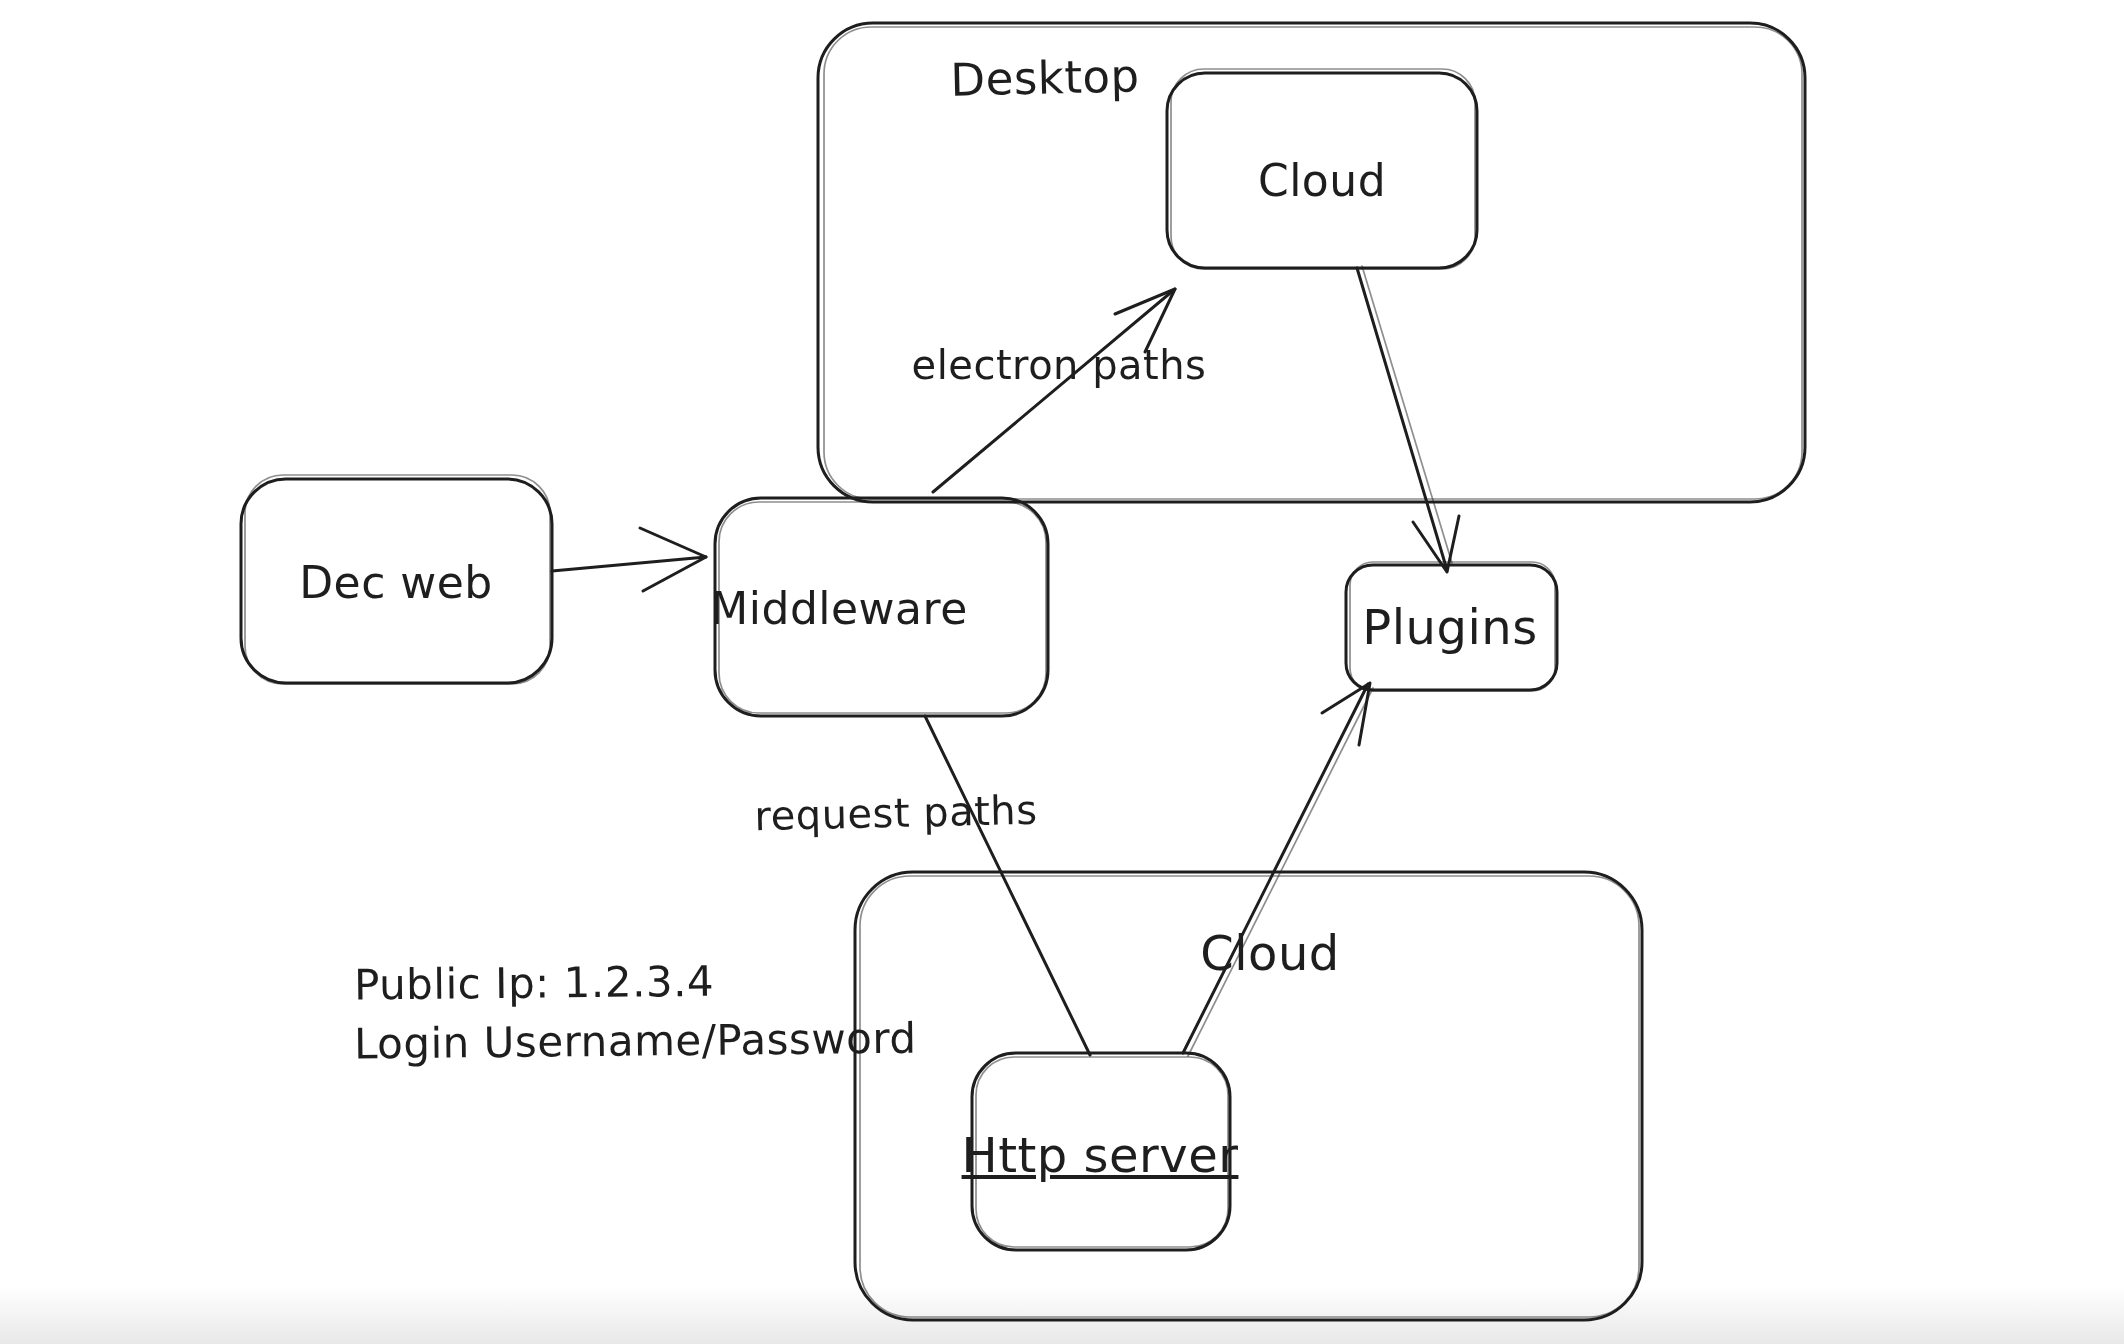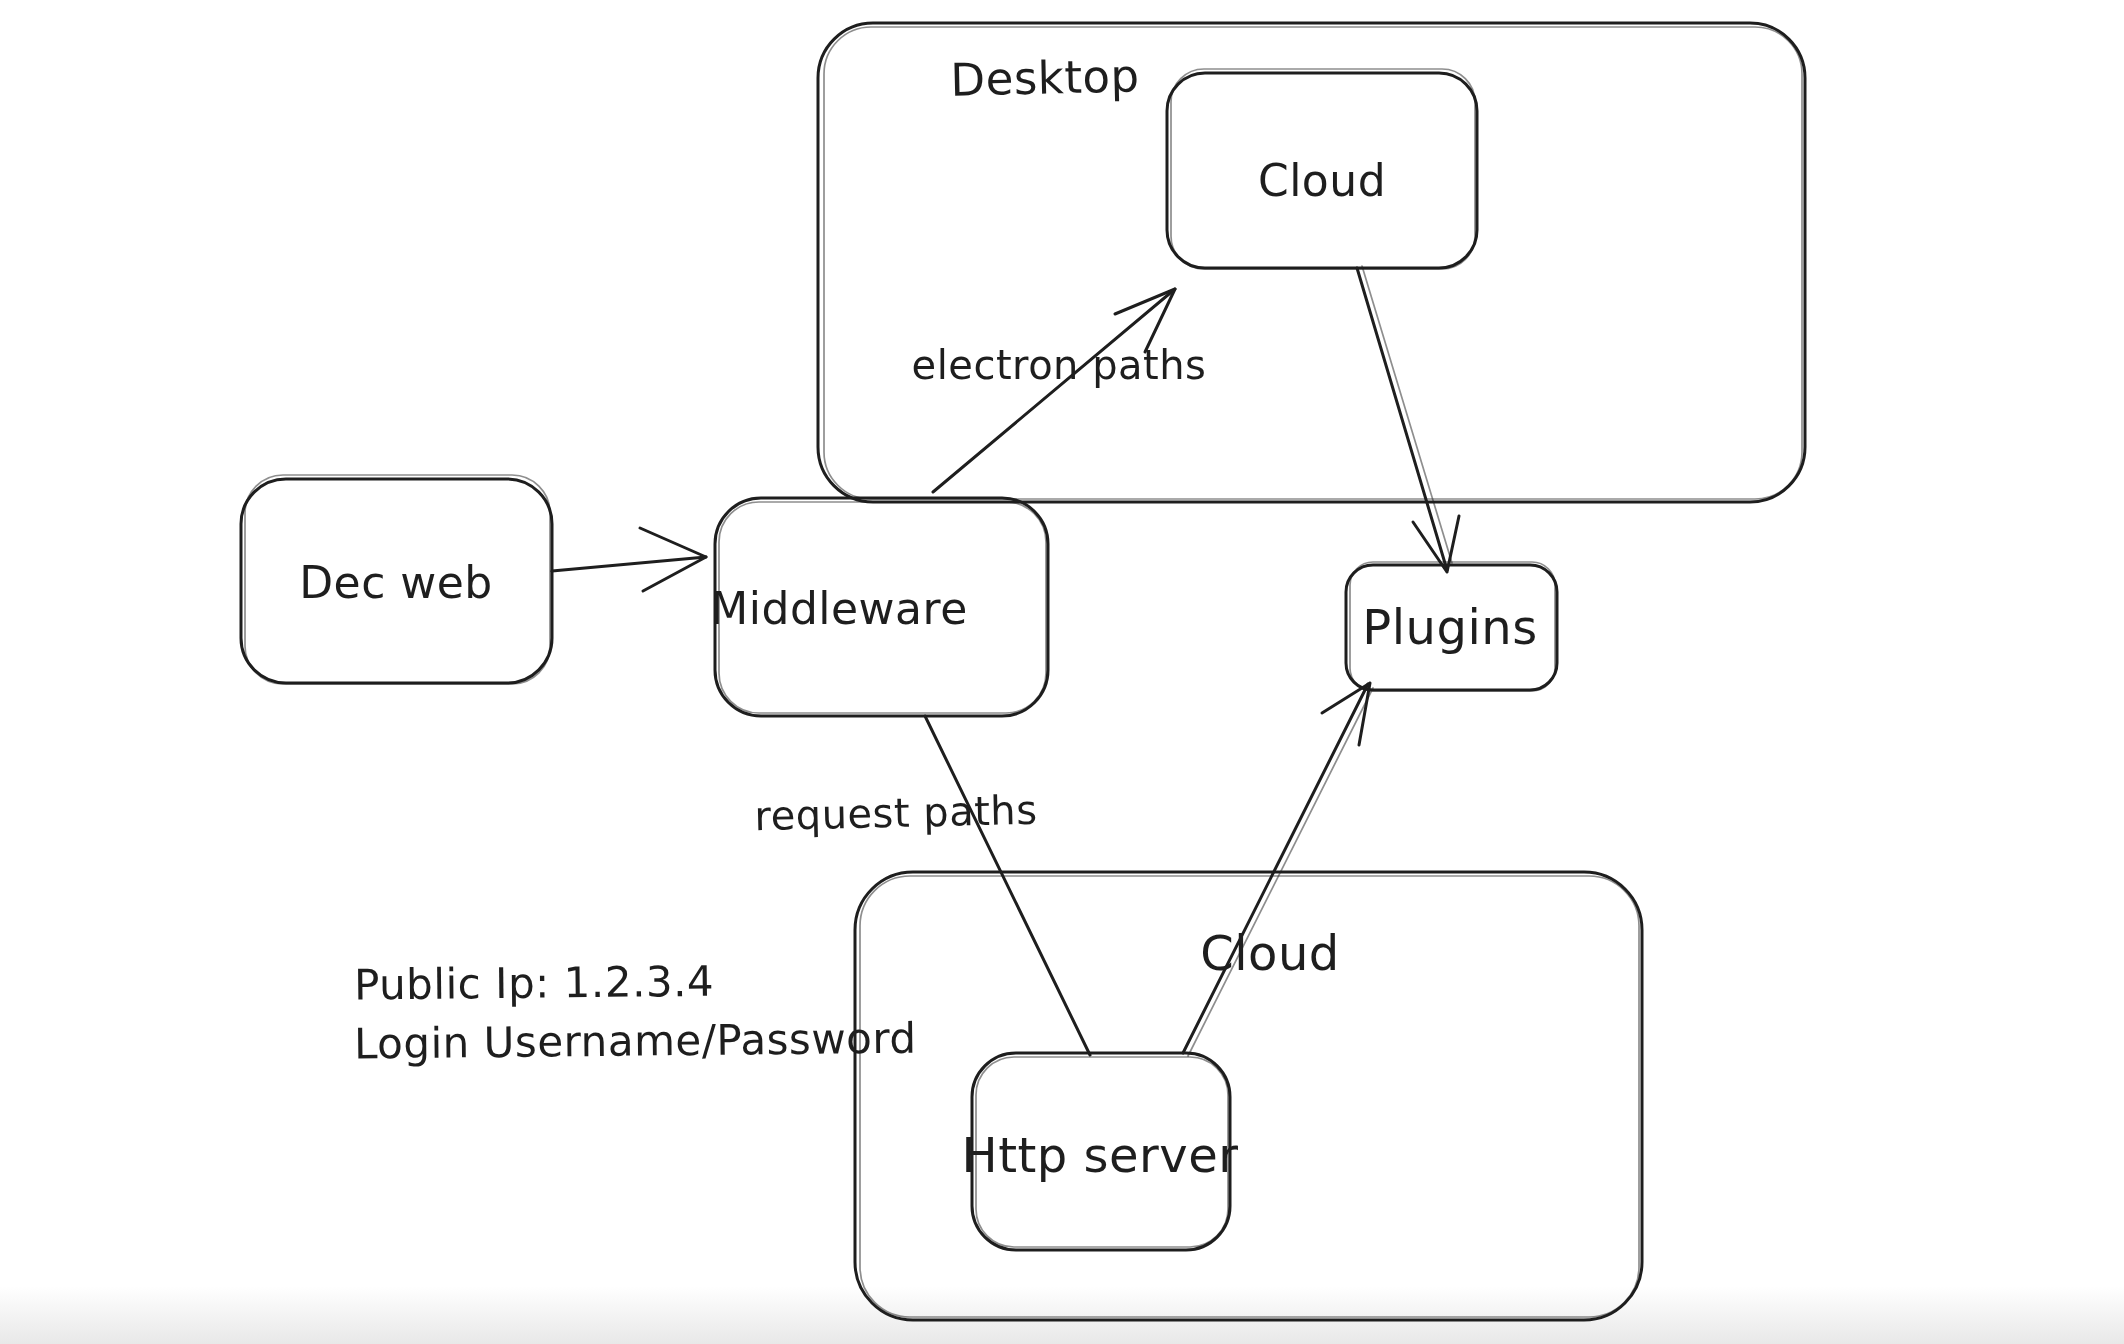--- a/index.html
+++ b/index.html
@@ -124,21 +124,21 @@
   <div class="lbl small-title" style="left:1270px; top:953px;">Cloud</div>
 
   <div class="lbl node-title" style="left:396px; top:582px;">Dec web</div>
 
   <div class="lbl node-title" style="left:839px; top:608px;text-align:center;">Middleware</div>
 
   <div class="lbl node-title" style="left:1322px; top:180px;">Cloud</div>
 
   <div class="lbl small-title" style="left:1450px; top:627px;">Plugins</div>
 
-  <div class="lbl small-title" style="left:1100px; top:1155px;">Http server</div>
+  <div class="lbl small-title" style="left:1100px; top:1155px;text-decoration:underline;">Http server</div>
 
   <div class="lbl edge-title" style="left:1059px; top:365px;">electron paths</div>
 
   <div class="lbl edge-title tilt-1" style="left:896px; top:813px;">request paths</div>
 
   <div class="note-line" style="left:354px; top:985px;">Public Ip: 1.2.3.4</div>
 
   <div class="note-line" style="left:354px; top:1044px;">Login Username/Password</div>
 
   <div id="bottom-fade"></div>

